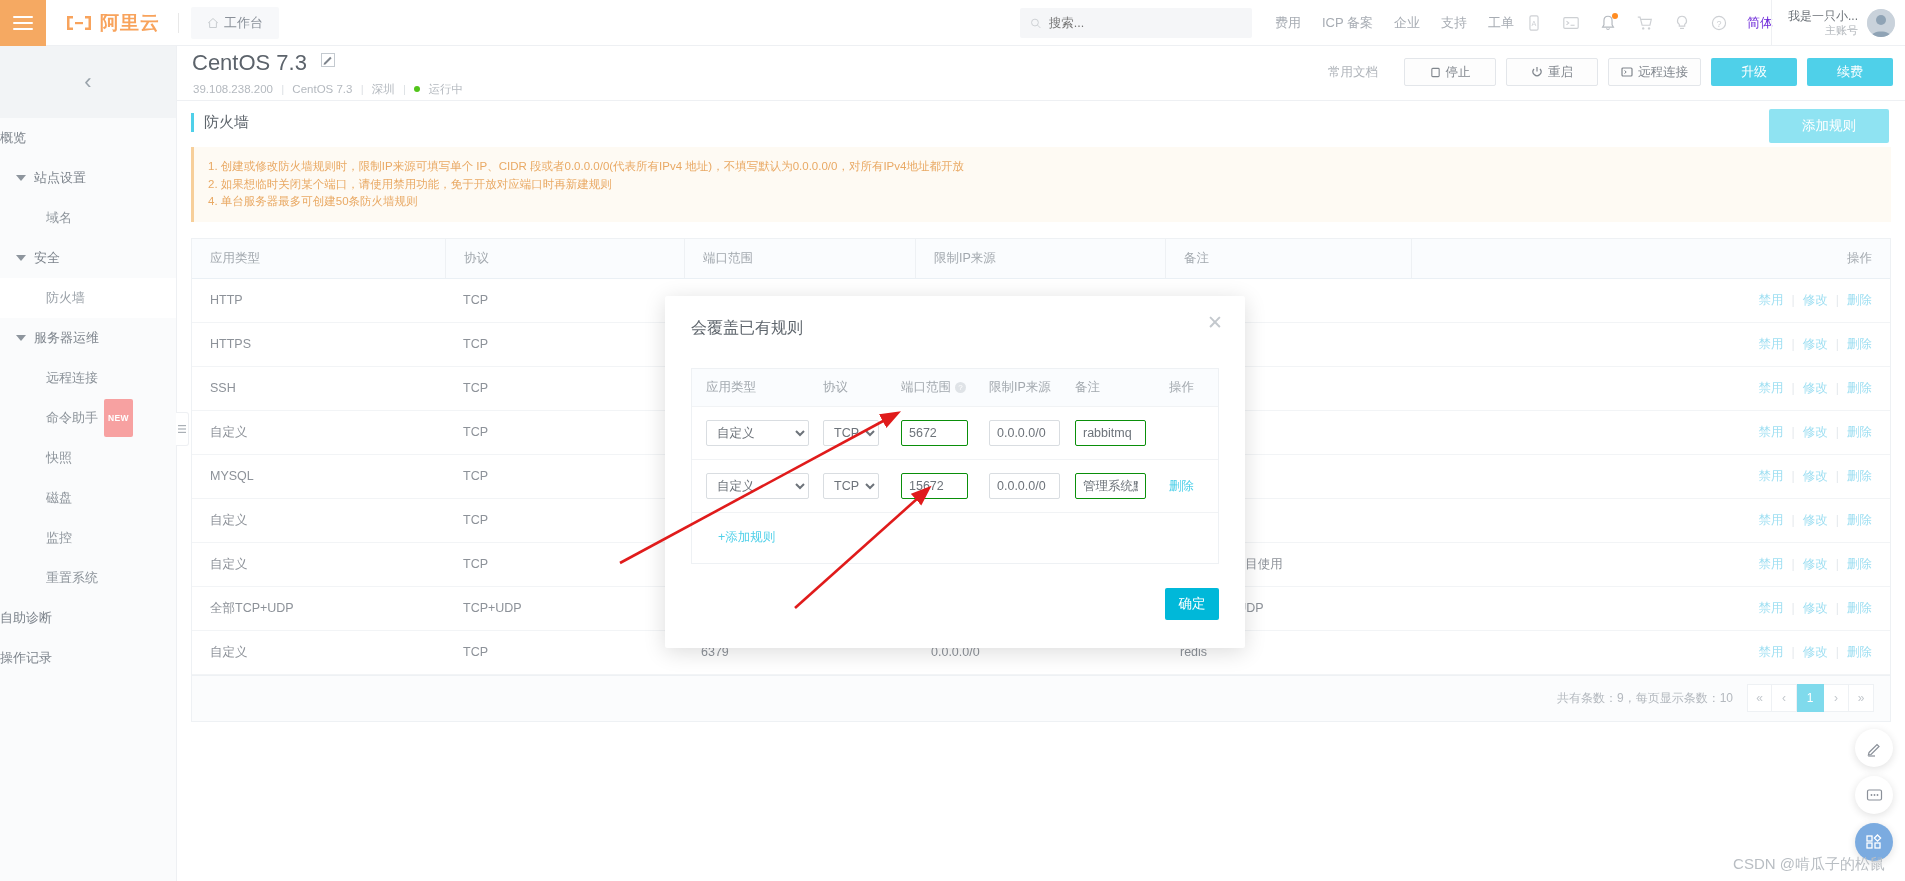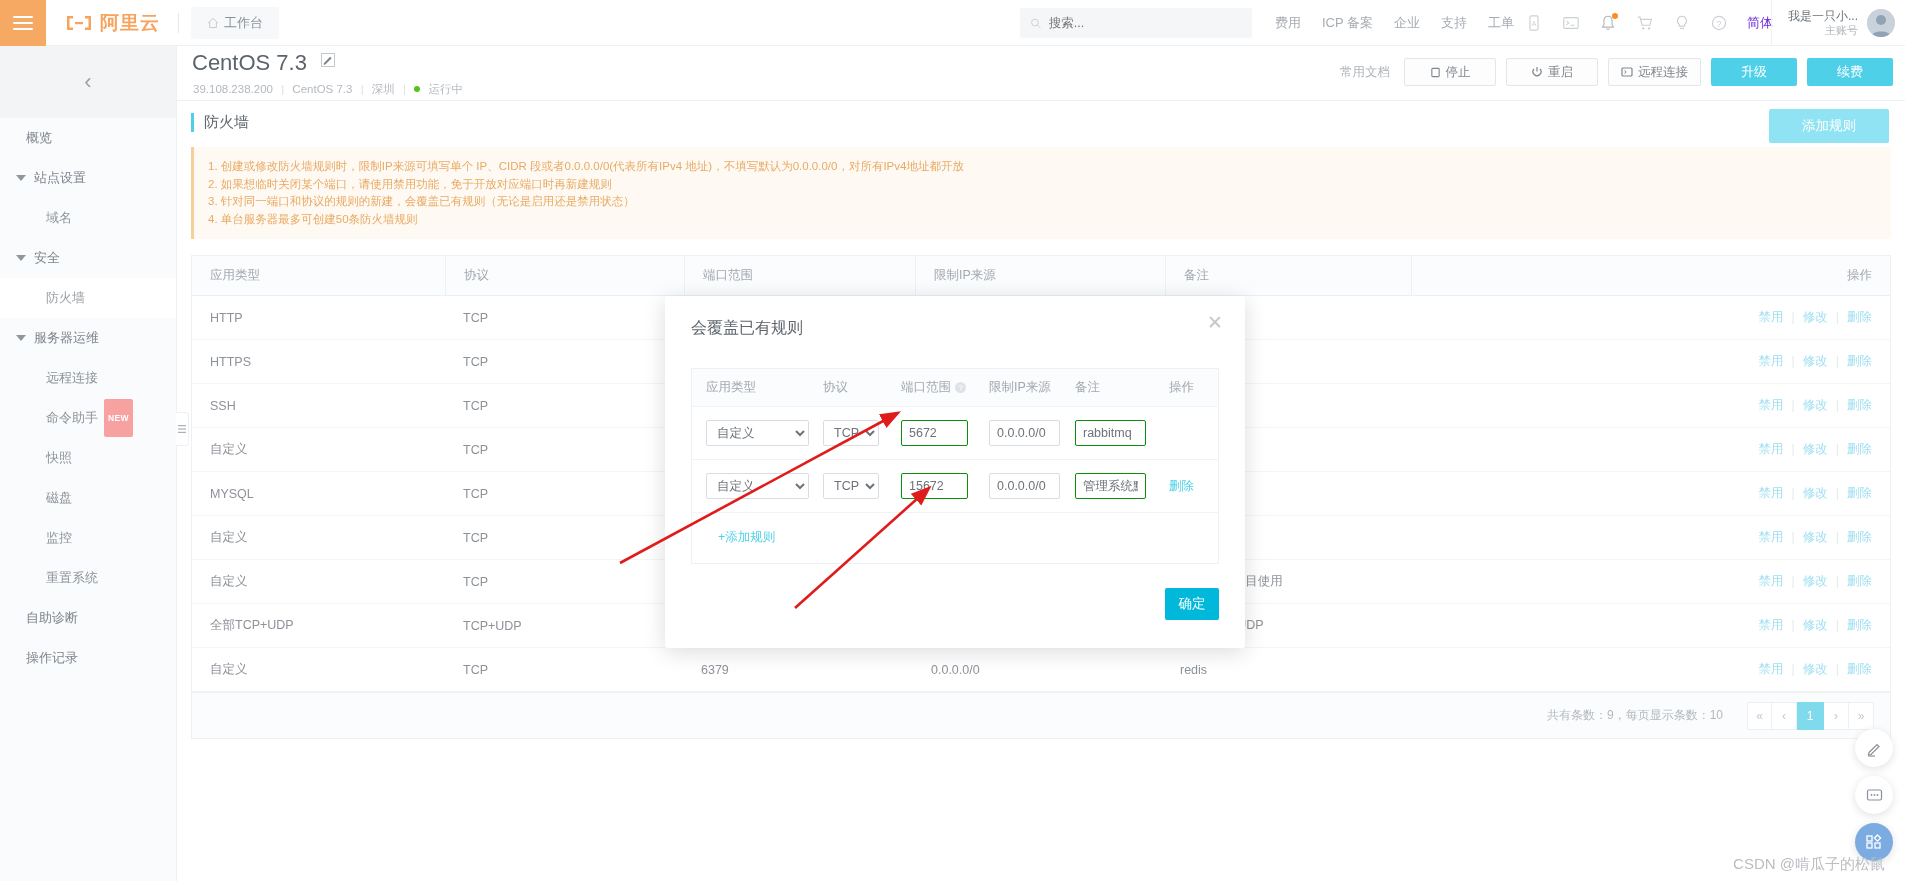--- a/index.html
+++ b/index.html
@@ -73,21 +73,21 @@
     position:absolute; top:46px; left:0; width:177px; height:835px;
     background:#fafbfc; border-right:1px solid #eef0f3; z-index:20;
   }
   .collapse-row {
     height:72px; background:#f2f4f6; display:flex; align-items:center; justify-content:center;
     cursor:pointer;
   }
   .chev-left { font-size:22px; color:#9aa3ab; line-height:1; }
   .side-item {
     display:flex; align-items:center; height:40px; font-size:13px; color:#7d848c;
-    padding-left:26px; cursor:pointer; position:relative;
+    cursor:pointer; position:relative;
   }
   .side-item.group { padding-left:12px; gap:8px; }
   .side-item.sub { padding-left:46px; color:#8d949b; }
   .side-item.sub.active { background:#fff; color:#9aa1a8; }
   .caret {
     width:0; height:0; border-left:5px solid transparent; border-right:5px solid transparent;
     border-top:6px solid #8d959d; flex:0 0 auto; margin-left:4px;
   }
   .newtag {
     background:#f7a1a1; color:#fff; font-size:8.5px; font-weight:bold; border-radius:2px;
@@ -110,21 +110,21 @@
     display:inline-block; width:14px; height:14px; margin-left:8px; vertical-align:3px;
     border:1px solid #c4cad0; cursor:pointer; position:relative;
   }
   .t-meta { position:absolute; left:16px; top:36px; font-size:11.5px; color:#b4b9bf; }
   .t-meta .sep { color:#dde1e5; margin:0 5px; }
   .status-dot {
     display:inline-block; width:6px; height:6px; border-radius:50%;
     background:#52c41a; margin-right:5px; vertical-align:1px;
   }
   .t-actions { position:absolute; right:12px; top:12px; display:flex; align-items:center; gap:10px; }
-  .doc-link { color:#aeb3b9; font-size:12.5px; cursor:pointer; margin-right:4px; }
+  .doc-link { color:#aeb3b9; font-size:12.5px; cursor:pointer; margin-right:16px; }
   .btn-o {
     height:28px; min-width:92px; border:1px solid #e3e6ea; background:#fdfdfd;
     display:flex; align-items:center; justify-content:center; gap:5px;
     font-size:12.5px; color:#80868d; border-radius:2px; cursor:pointer; padding:0 12px;
   }
   .btn-c {
     height:28px; min-width:86px; background:#4fd0e9;
     display:flex; align-items:center; justify-content:center;
     font-size:13px; color:#fff; border-radius:2px; cursor:pointer; padding:0 16px;
   }
@@ -162,21 +162,21 @@
   .c3 { width:230px; }
   .c4 { width:249px; }
   .c5 { width:245px; }
   .c6 { flex:1; text-align:right; }
   .divv { width:1px; height:40px; background:#eef1f4; }
   .act a { color:#9fdff2; font-size:12.5px; text-decoration:none; cursor:pointer; }
   .act .bar { color:#e6eaee; margin:0 8px; }
 
   .tfoot {
     margin:0 14px; height:47px; background:#fbfcfd; border:1px solid #eef1f4;
-    display:flex; align-items:center; justify-content:flex-end; padding-right:16px; gap:24px;
+    display:flex; align-items:center; justify-content:flex-end; padding-right:16px; gap:14px;
   }
   .tcount { font-size:12px; color:#b4b9bf; }
   .pager { display:flex; }
   .pg {
     width:25px; height:28px; border:1px solid #eef1f4; border-left:none;
     display:flex; align-items:center; justify-content:center;
     font-size:12px; color:#c3c8cd; background:#fff; cursor:pointer;
   }
   .pg:first-child { border-left:1px solid #eef1f4; }
   .pg.cur { background:#7fdaec; color:#fff; border-color:#7fdaec; width:27px; }
@@ -460,21 +460,20 @@
   <div class="sec-head">
     <div class="sec-title">防火墙</div>
     <div class="add-rule-btn">
       <span>添加规则</span>
     </div>
   </div>
 
   <div class="notice">
     <div>1. 创建或修改防火墙规则时，限制IP来源可填写单个 IP、CIDR 段或者0.0.0.0/0(代表所有IPv4 地址)，不填写默认为0.0.0.0/0，对所有IPv4地址都开放</div>
     <div>2. 如果想临时关闭某个端口，请使用禁用功能，免于开放对应端口时再新建规则</div>
-    <div>3. 针对同一端口和协议的规则的新建，会覆盖已有规则（无论是启用还是禁用状态）</div>
     <div>4. 单台服务器最多可创建50条防火墙规则</div>
   </div>
 
   <div class="tbl">
     <div class="tr head">
       <div class="td c1">应用类型</div>
       <div class="divv"></div>
       <div class="td c2">协议</div>
       <div class="divv"></div>
       <div class="td c3">端口范围</div>

